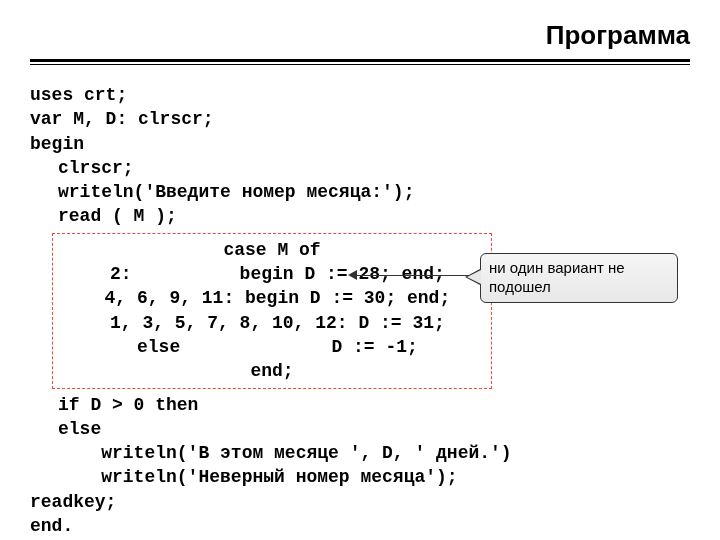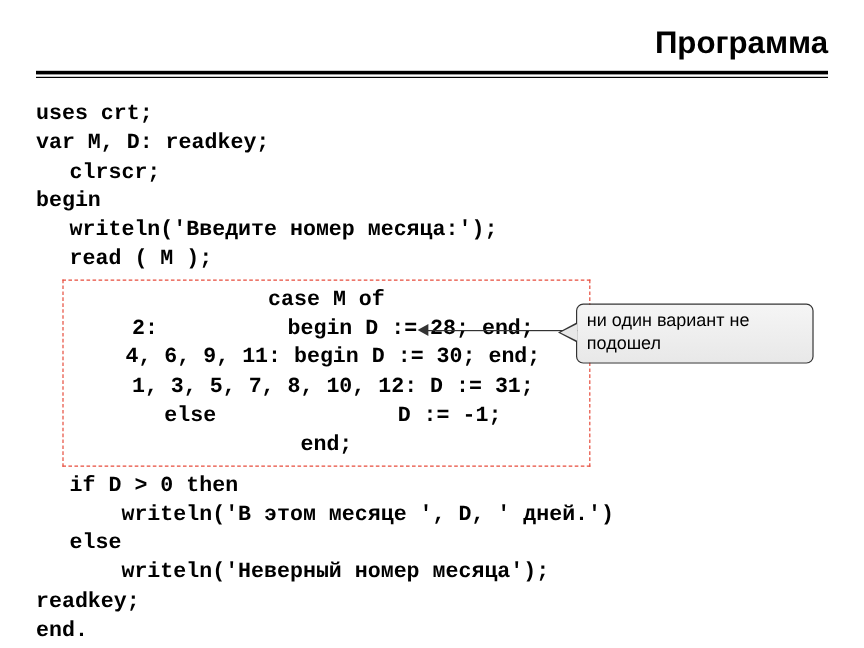--- a/index.html
+++ b/index.html
@@ -88,38 +88,38 @@
   </style>
 </head>
 <body>
 
 <div class="title">Программа</div>
 <div class="hr1"></div>
 <div class="hr2"></div>
 
 <div class="code">
   <div class="code-line">uses crt;</div>
-  <div class="code-line">var M, D: readkey;</div>
+  <div class="code-line">var M, D: clrscr;</div>
+  <div class="code-line">begin</div>
   <div class="code-line indent1">clrscr;</div>
-  <div class="code-line">begin</div>
   <div class="code-line indent1">writeln('Введите номер месяца:');</div>
   <div class="code-line indent1">read ( M );</div>
 
   <div class="case-box">
     <div class="code-line">case M of</div>
     <div class="code-line"> 2:          begin D := 28; end;</div>
     <div class="code-line"> 4, 6, 9, 11: begin D := 30; end;</div>
     <div class="code-line"> 1, 3, 5, 7, 8, 10, 12: D := 31;</div>
     <div class="code-line"> else              D := -1;</div>
     <div class="code-line">end;</div>
   </div>
 
   <div class="code-line indent1">if D &gt; 0 then</div>
+  <div class="code-line indent1">else</div>
   <div class="code-line indent1">    writeln('В этом месяце ', D, ' дней.')</div>
-  <div class="code-line indent1">else</div>
   <div class="code-line indent1">    writeln('Неверный номер месяца');</div>
   <div class="code-line">readkey;</div>
   <div class="code-line">end.</div>
 </div>
 
 <div class="arrow-line"></div>
 <div class="arrow-head"></div>
 
 <div class="callout">
   <div class="callout-tail-border"></div>

